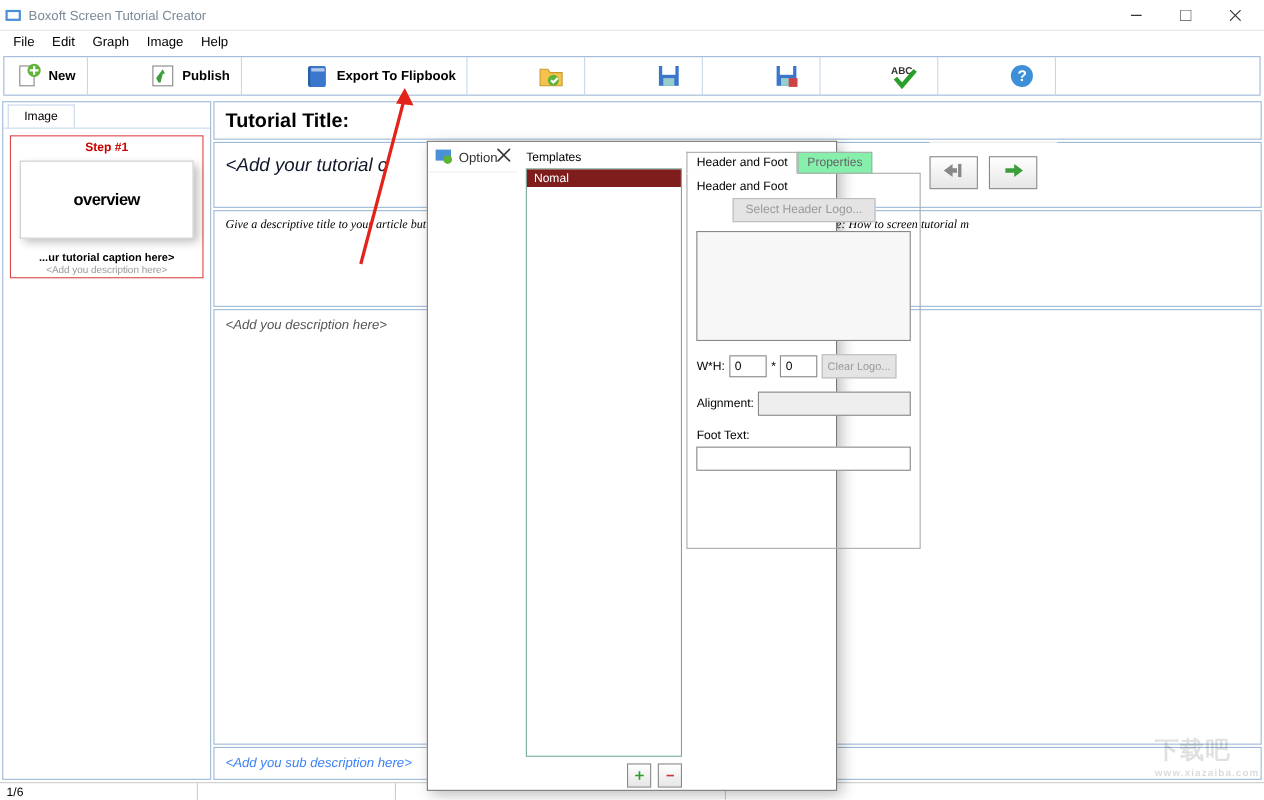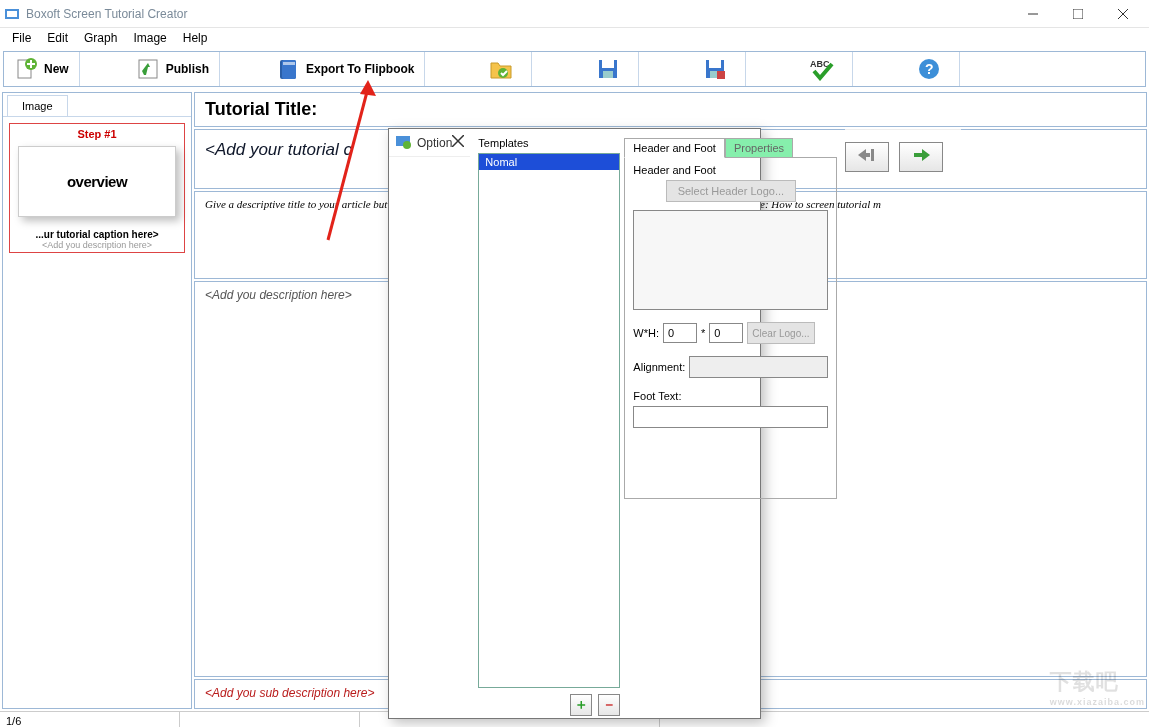--- a/index.html
+++ b/index.html
@@ -32,37 +32,37 @@
 .thumb-box .ov { font-weight: 900; font-size: 15px; font-family: Arial; letter-spacing: -0.5px; }
 .caption1 { font-weight: bold; font-size: 10px; white-space: nowrap; overflow: hidden; }
 .caption2 { color: #999; font-size: 9px; white-space: nowrap; overflow: hidden; }
 
 .main-panel { flex: 1; margin: 2px; display: flex; flex-direction: column; gap: 2px; }
 .box { border: 1px solid #9db8d6; background: #fff; }
 .title-row { padding: 6px 10px; font-size: 18px; font-weight: bold; }
 .subtitle-row { padding: 10px 10px 28px; font-style: italic; color: #0f172a; font-size: 17px; }
 .desc-hint { padding: 6px 10px 68px; font-style: italic; font-family: Verdana; font-size: 11px; }
 .desc-box { padding: 6px 10px; font-style: italic; color: #555; font-size: 12px; flex: 1; }
-.subdesc-box { padding: 6px 10px; font-style: italic; color: #b91c1c; font-size: 12px; height: 30px; }
+.subdesc-box { padding: 6px 10px; font-style: italic; color: #3b82f6; font-size: 12px; height: 30px; }
 
 .statusbar { height: 18px; border-top: 1px solid #ccc; display: flex; align-items: center; font-size: 11px; }
 .statusbar .cell { border-right: 1px solid #ccc; padding: 0 6px; height: 100%; display: flex; align-items: center; }
 .statusbar .cell.c1 { width: 180px; }
 .statusbar .cell.c2 { width: 180px; }
 .statusbar .cell.c3 { width: 300px; }
 
 
 .dialog { position: absolute; left: 388px; top: 128px; width: 373px; height: 591px; background: #fff; border: 1px solid #777; box-shadow: 4px 4px 12px rgba(0,0,0,.25); display: flex; flex-direction: row; }
 .dlg-titlebar { height: 28px; display: flex; align-items: center; padding: 0 6px; border-bottom: 1px solid #eee; }
 .dlg-titlebar .t { flex: 1; font-size: 12px; color: #333; margin-left: 6px; }
 .dlg-body { flex: 1; display: flex; padding: 8px 8px 2px; gap: 4px; }
 .tmpl-panel { width: 142px; display: flex; flex-direction: column; }
 .tmpl-label { padding-bottom: 4px; font-size: 11px; }
 .tmpl-list { flex: 1; border: 1px solid #7a9; background: #fff; }
-.tmpl-item { background: #1d4ed8; color: #fff; padding: 2px 6px; font-size: 11px; }
+.tmpl-item { background: #7f1d1d; color: #fff; padding: 2px 6px; font-size: 11px; }
 .tmpl-btns { display: flex; justify-content: flex-end; gap: 6px; padding-top: 6px; }
 .sq-btn { width: 22px; height: 22px; border: 1px solid #888; display: flex; align-items: center; justify-content: center; background: linear-gradient(#fff,#e6e6e6); font-size: 14px; font-weight: bold; }
 .prop-panel { flex: 1; }
 .tabs { display: flex; font-size: 11px; }
 .tab { border: 1px solid #aaa; padding: 3px 8px; background: #fff; position: relative; top: 1px; }
 .tab.inactive { background: #86efac; color: #666; }
 .tab.active { border-bottom-color: #fff; }
 .tab-content { border: 1px solid #aaa; padding: 6px 8px; height: 342px; }
 .fieldset-label { font-size: 11px; margin-bottom: 4px; }
 .hdr-btn { display: block; margin: 4px auto 8px; width: 130px; height: 22px; background: #e4e4e4; border: 1px solid #bbb; color: #999; font-size: 11px; }

